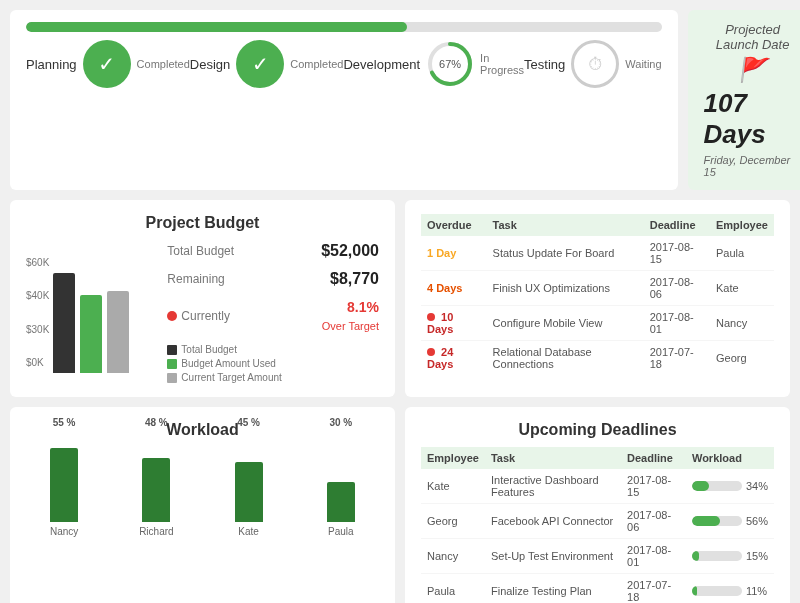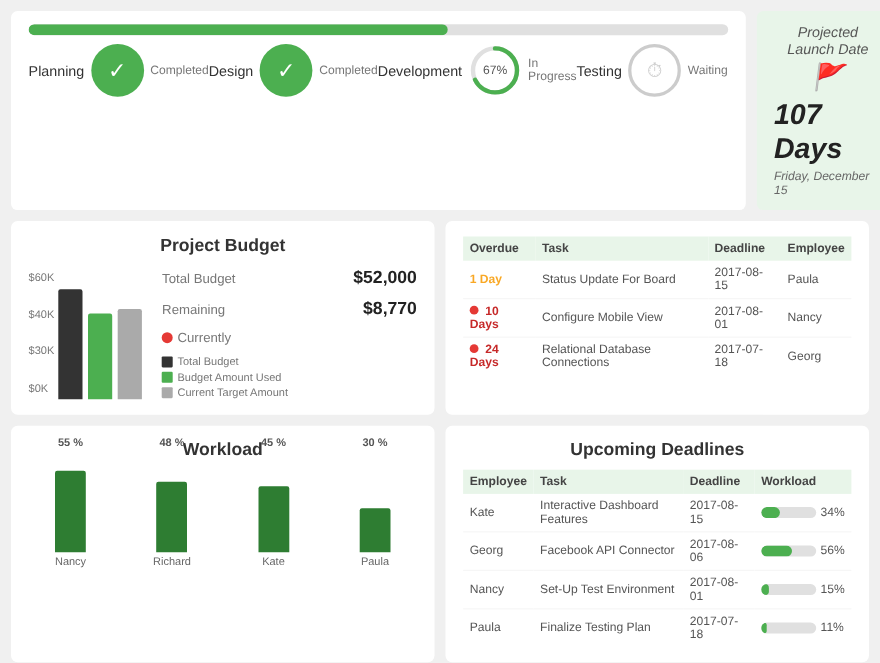--- a/index.html
+++ b/index.html
@@ -186,20 +186,21 @@
       justify-content: space-between;
       height: 120px;
       padding: 4px 0;
     }
     .budget-stats {
       display: flex;
       flex-direction: column;
       gap: 10px;
       flex: 1;
       padding-left: 8px;
+      margin-left: 20px;
     }
     .stat-row {
       display: flex;
       align-items: center;
       justify-content: space-between;
       gap: 8px;
     }
     .stat-label { font-size: 12px; color: #777; }
     .stat-value { font-size: 16px; font-weight: bold; color: #222; }
     .stat-value.red { color: #e53935; font-size: 14px; font-weight: bold; }
@@ -433,20 +434,25 @@
             <span class="stat-value">$52,000</span>
           </div>
           <div class="stat-row">
             <span class="stat-label">Remaining</span>
             <span class="stat-value">$8,770</span>
           </div>
           <div class="stat-row">
             <span style="display:flex;align-items:center;gap:4px;">
               <span class="red-circle"></span>
               <span class="stat-label">Currently</span>
+            </span>
+            <span style="text-align:right;">
+              <span class="stat-value red">8.1%</span>
+              <br>
+              <span class="over-target">Over Target</span>
             </span>
           </div>
           <div class="legend">
             <div class="legend-item">
               <div class="legend-dot" style="background:#333;"></div>
               <span>Total Budget</span>
             </div>
             <div class="legend-item">
               <div class="legend-dot" style="background:#4caf50;"></div>
               <span>Budget Amount Used</span>
@@ -475,20 +481,29 @@
     <td>
       
       <span class="overdue-days yellow">1 Day</span>
     </td>
     <td>Status Update For Board</td>
     <td>2017-08-15</td>
     <td>Paula</td>
   </tr>
             <tr>
     <td>
+      
+      <span class="overdue-days orange">4 Days</span>
+    </td>
+    <td>Finish UX Optimizations</td>
+    <td>2017-08-06</td>
+    <td>Kate</td>
+  </tr>
+            <tr>
+    <td>
       <span class="red-dot"></span>
       <span class="overdue-days red">10 Days</span>
     </td>
     <td>Configure Mobile View</td>
     <td>2017-08-01</td>
     <td>Nancy</td>
   </tr>
             <tr>
     <td>
       <span class="red-dot"></span>

